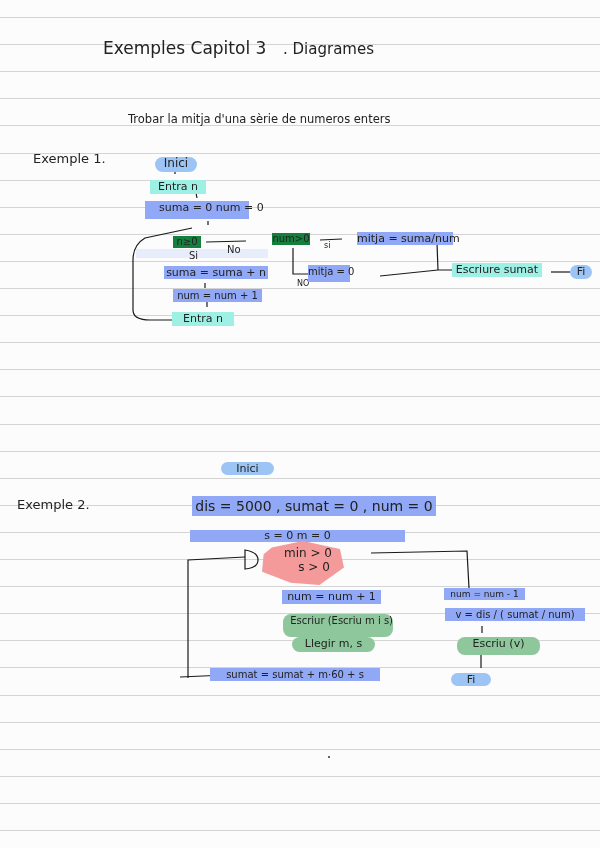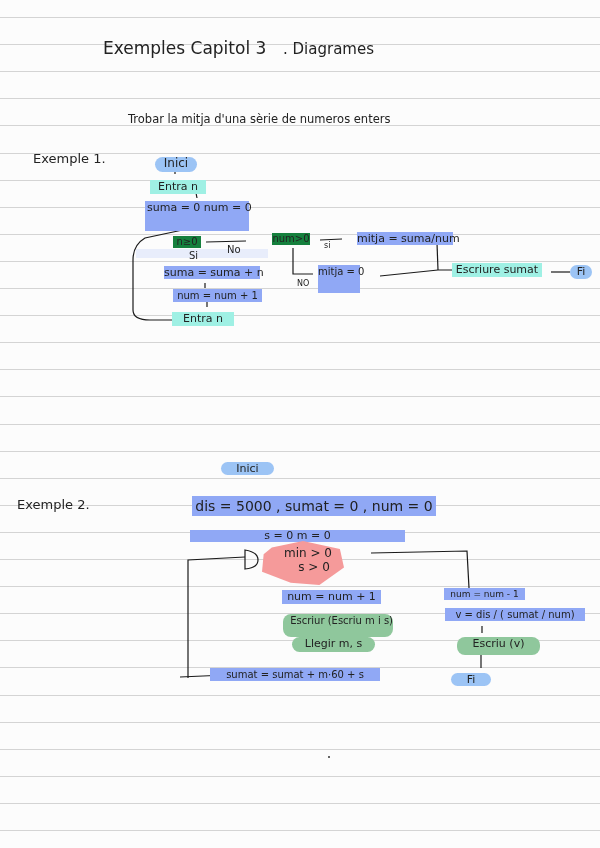--- a/index.html
+++ b/index.html
@@ -83,36 +83,36 @@
 </svg>
 
 <div class="hw" style="left:103px;top:38px;font-size:17px;">Exemples Capitol 3</div>
 <div class="hw" style="left:283px;top:40px;font-size:15px;">. Diagrames</div>
 <div class="hw" style="left:128px;top:112px;font-size:11.5px;">Trobar la mitja d'una sèrie de numeros enters</div>
 
 <div class="hw" style="left:33px;top:151px;font-size:13px;">Exemple 1.</div>
 
 <div class="box b-lblue" style="left:155px;top:157px;width:42px;height:15px;font-size:12px;">Inici</div>
 <div class="box b-teal" style="left:150px;top:180px;width:56px;height:14px;">Entra n</div>
-<div class="box b-blue" style="left:145px;top:201px;width:104px;height:30px;text-align:left;padding-left:2px;">suma = 0    num = 0</div>
+<div class="box b-blue" style="left:145px;top:201px;width:104px;height:18px;text-align:left;padding-left:14px;">suma = 0    num = 0</div>
 
 <div class="box b-pale" style="left:136px;top:249px;width:132px;height:9px;"></div>
 <div class="box b-red" style="left:173px;top:236px;width:28px;height:12px;font-size:10px;line-height:12px;">n≥0</div>
 <div class="lbl" style="left:189px;top:250px;">Si</div>
 <div class="lbl" style="left:227px;top:244px;">No</div>
 
-<div class="box b-blue" style="left:164px;top:266px;width:96px;height:13px;">suma = suma + n</div>
+<div class="box b-blue" style="left:164px;top:266px;width:104px;height:13px;">suma = suma + n</div>
 <div class="box b-blue" style="left:173px;top:289px;width:89px;height:13px;font-size:10px;">num = num + 1</div>
 <div class="box b-teal" style="left:172px;top:312px;width:62px;height:14px;">Entra n</div>
 
 <div class="box b-red" style="left:272px;top:233px;width:38px;height:12px;font-size:10px;line-height:12px;">num&gt;0</div>
 <div class="lbl" style="left:324px;top:241px;font-size:8px;">si</div>
 <div class="lbl" style="left:297px;top:279px;font-size:8px;">NO</div>
 <div class="box b-blue" style="left:357px;top:232px;width:96px;height:13px;">mitja = suma/num</div>
-<div class="box b-blue" style="left:318px;top:265px;width:42px;height:28px;font-size:10px;">mitja = 0</div>
+<div class="box b-blue" style="left:308px;top:265px;width:42px;height:17px;font-size:10px;">mitja = 0</div>
 <div class="box b-teal" style="left:452px;top:263px;width:90px;height:14px;">Escriure sumat</div>
 <div class="box b-lblue" style="left:570px;top:265px;width:22px;height:14px;font-size:11px;">Fi</div>
 
 <div class="box b-lblue" style="left:221px;top:462px;width:53px;height:13px;">Inici</div>
 <div class="hw" style="left:17px;top:497px;font-size:13px;">Exemple 2.</div>
 
 <div class="box b-blue" style="left:192px;top:496px;width:244px;height:20px;font-size:14px;line-height:20px;">dis = 5000 , sumat = 0 , num = 0</div>
 <div class="box b-blue" style="left:190px;top:530px;width:215px;height:12px;font-size:11px;line-height:12px;">s = 0    m = 0</div>
 
 <div style="position:absolute;left:262px;top:541px;width:82px;height:44px;background:#f59a9a;clip-path:polygon(12% 15%,50% 0%,95% 18%,100% 60%,70% 100%,35% 95%,0% 70%,2% 30%);"></div>

